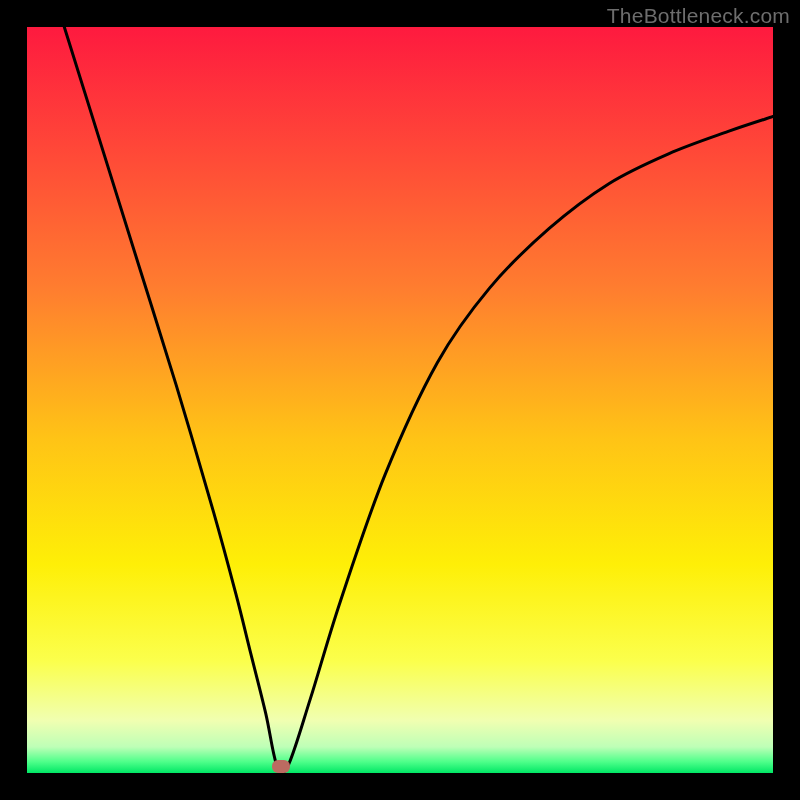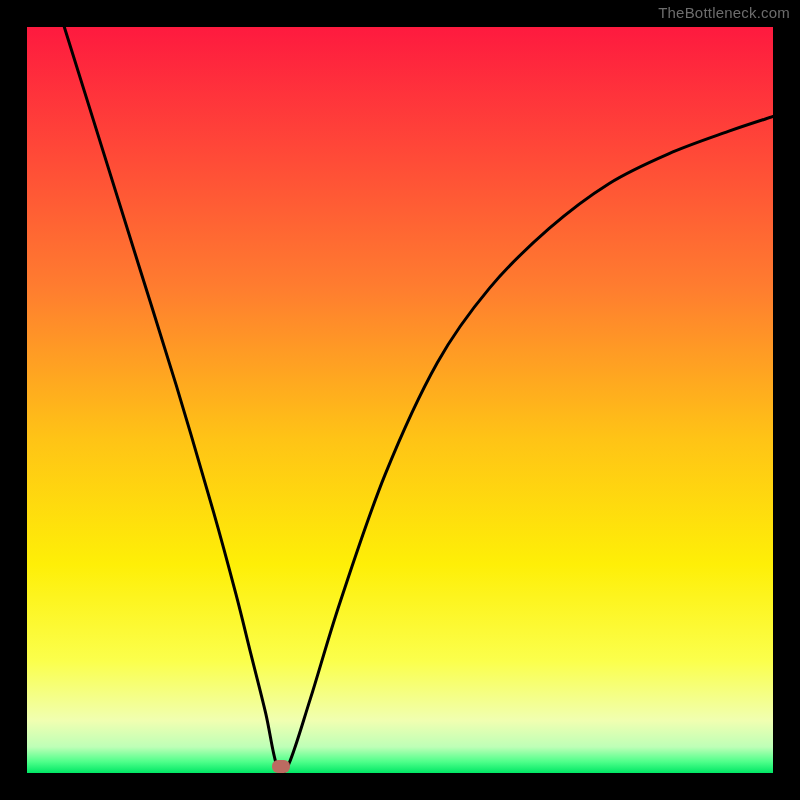--- a/index.html
+++ b/index.html
@@ -24,21 +24,21 @@
     left: 0;
     top: 0;
     width: 746px;
     height: 746px;
   }
   .watermark {
     position: absolute;
     top: 4px;
     right: 10px;
     color: #6d6d6d;
-    font-size: 15px;
+    font-size: 21px;
     font-weight: 400;
     letter-spacing: 0.2px;
     font-family: Arial, Helvetica, sans-serif;
   }
   svg.curve {
     position: absolute;
     left: 0;
     top: 0;
   }
   .marker {

